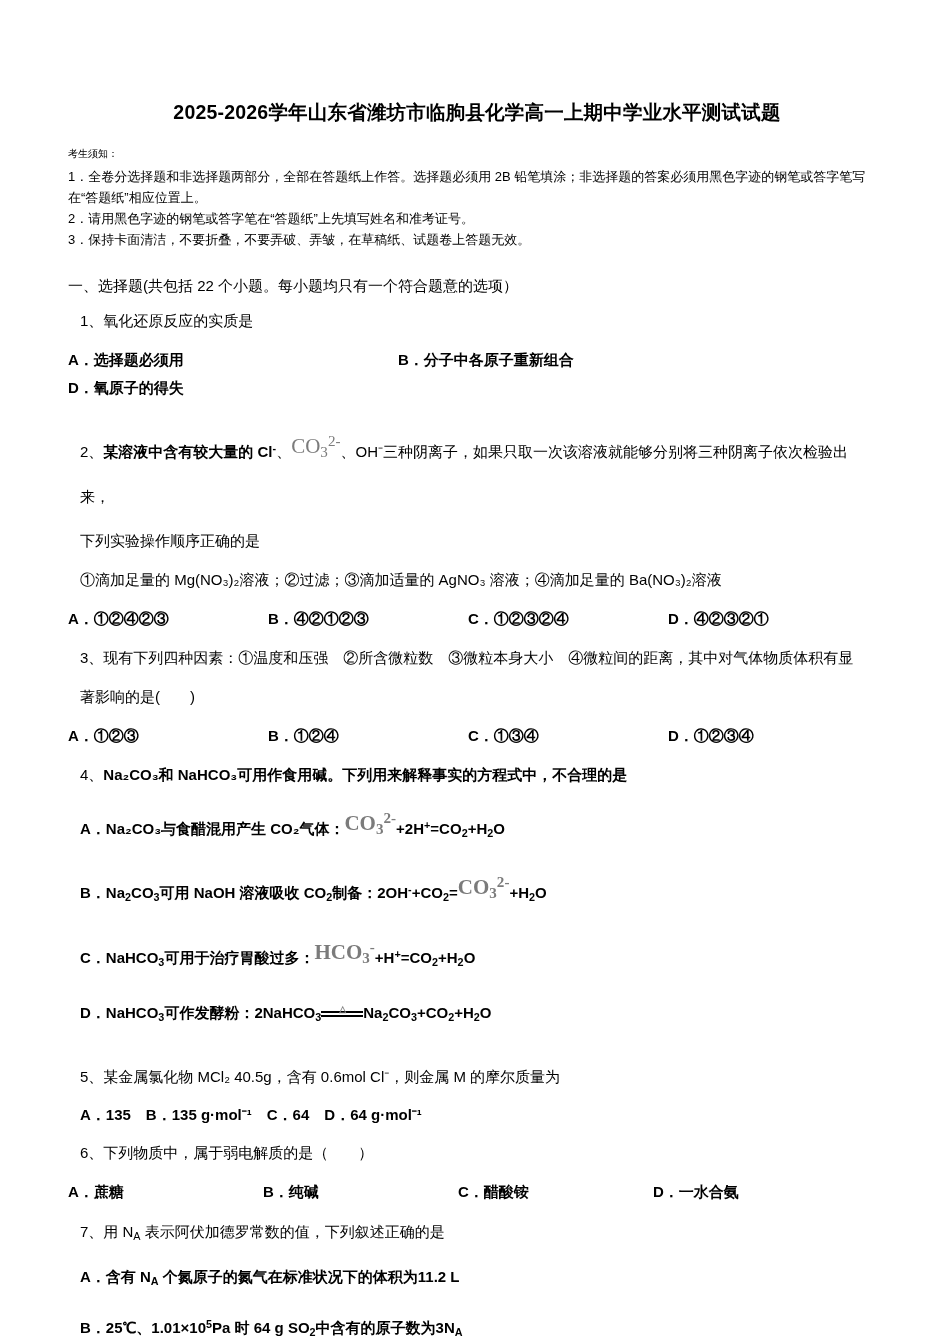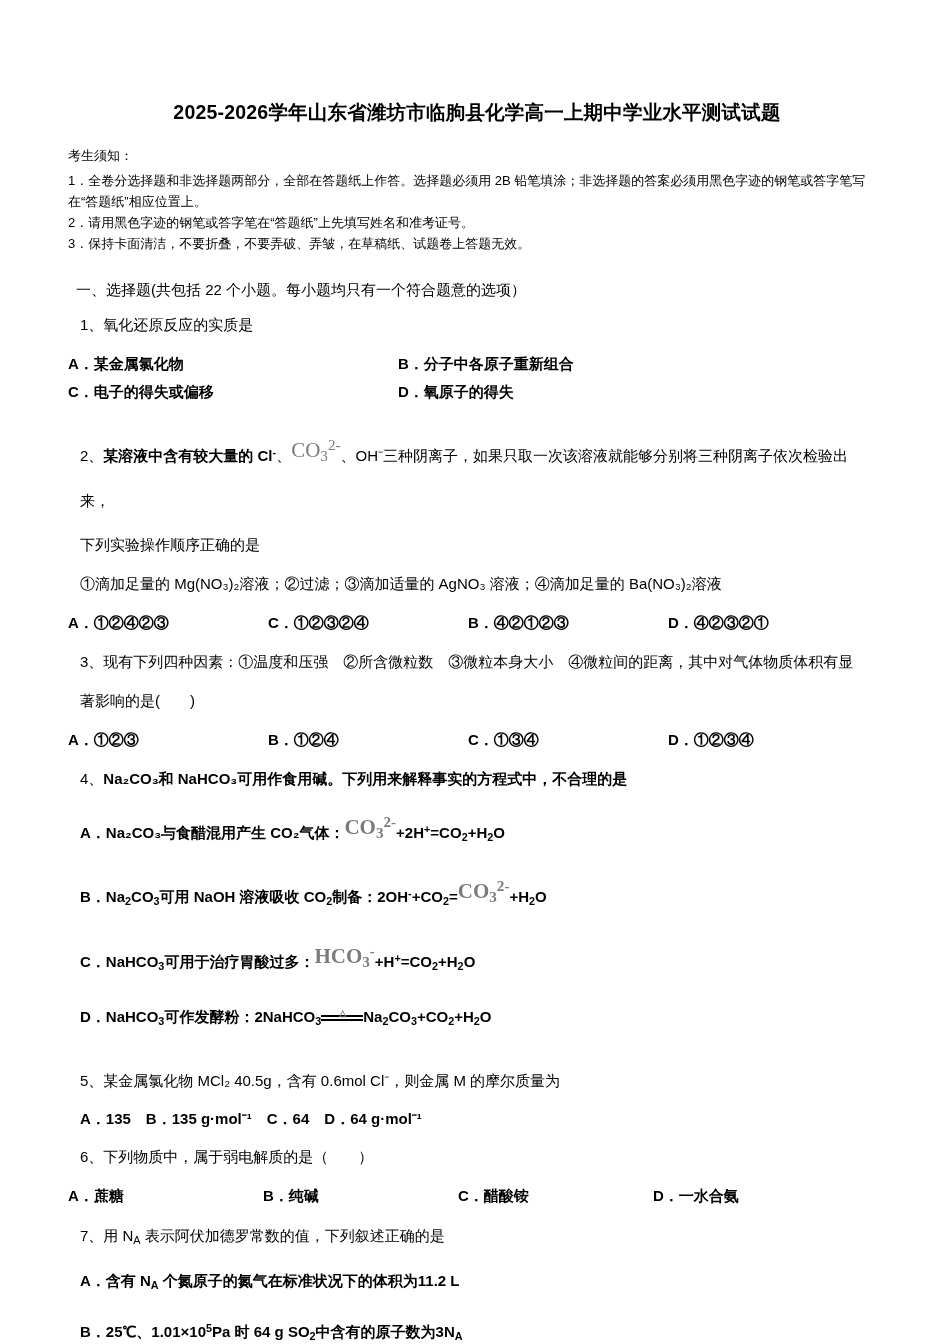--- a/index.html
+++ b/index.html
@@ -32,37 +32,37 @@
     font-family: "Liberation Sans", sans-serif;
     font-weight: bold;
     font-size: 19.5px;
     text-align: center;
     letter-spacing: 0.2px;
     margin: 0 0 22px 0;
     line-height: 1.3;
   }
   .notice-head {
     font-family: "Liberation Sans", sans-serif;
-    font-size: 13px;
+    font-size: 10px;
     margin: 0 0 5px 0;
   }
   .notice-line {
     font-family: "Liberation Sans", sans-serif;
     font-size: 13px;
     line-height: 1.62;
     margin: 0;
     text-indent: 0;
   }
   .gap-lg { height: 26px; }
   .gap-sm { height: 8px; }
 
   .sec-title {
     font-family: "Liberation Sans", sans-serif;
     font-size: 15px;
-    margin: 0 0 6px 8px;
+    margin: 0 0 6px 0;
   }
   .q {
     font-family: "Liberation Sans", sans-serif;
     font-size: 15px;
     line-height: 1.75;
     margin: 12px;
   }
   .q.bold, .opt.bold { font-weight: bold; }
   .optrow {
     display: flex;
@@ -141,39 +141,38 @@
     <div class="notice-line">3．保持卡面清洁，不要折叠，不要弄破、弄皱，在草稿纸、试题卷上答题无效。</div>
 
     <div class="gap-lg"></div>
 
     <div class="sec-title">一、选择题(共包括 22 个小题。每小题均只有一个符合题意的选项）</div>
 
     <div class="q">
       <span>1、</span><span>氧化还原反应的实质是</span>
     </div>
     <div class="optrow">
-      <div class="opt w-half bold"><span>A．</span><span>某金属氯化物</span></div>
+      <div class="opt w-half bold"><span>A．</span><span>选择题必须用</span></div>
       <div class="opt bold"><span>B．</span><span>分子中各原子重新组合</span></div>
     </div>
     <div class="optrow">
-      <div class="opt w-half bold"><span>C．</span><span>电子的得失或偏移</span></div>
       <div class="opt bold"><span>D．</span><span>氧原子的得失</span></div>
     </div>
 
     <div class="gap-sm"></div>
 
     <div class="q line-tall">
       <span>2、</span><span class="bold">某溶液中含有较大量的 Cl</span><sup class="bold">-</sup><span>、</span><span class="fml">CO<sub>3</sub><sup>2-</sup></span><span>、OH⁻三种阴离子，如果只取一次该溶液就能够分别将三种阴离子依次检验出来，</span>
     </div>
     <div class="q">下列实验操作顺序正确的是</div>
     <div class="q">①滴加足量的 Mg(NO₃)₂溶液；②过滤；③滴加适量的 AgNO₃ 溶液；④滴加足量的 Ba(NO₃)₂溶液</div>
     <div class="optrow">
       <div class="opt w-quarter bold"><span>A．</span><span>①②④②③</span></div>
+      <div class="opt w-quarter bold"><span>B．</span><span>④②①②③</span></div>
       <div class="opt w-quarter bold"><span>C．</span><span>①②③②④</span></div>
-      <div class="opt w-quarter bold"><span>B．</span><span>④②①②③</span></div>
       <div class="opt bold"><span>D．</span><span>④②③②①</span></div>
     </div>
 
     <div class="q">
       <span>3、</span><span>现有下列四种因素：①温度和压强　②所含微粒数　③微粒本身大小　④微粒间的距离，其中对气体物质体积有显</span>
     </div>
     <div class="q">著影响的是(　　)</div>
     <div class="optrow">
       <div class="opt w-quarter bold"><span>A．</span><span>①②③</span></div>
       <div class="opt w-quarter bold"><span>B．</span><span>①②④</span></div>

